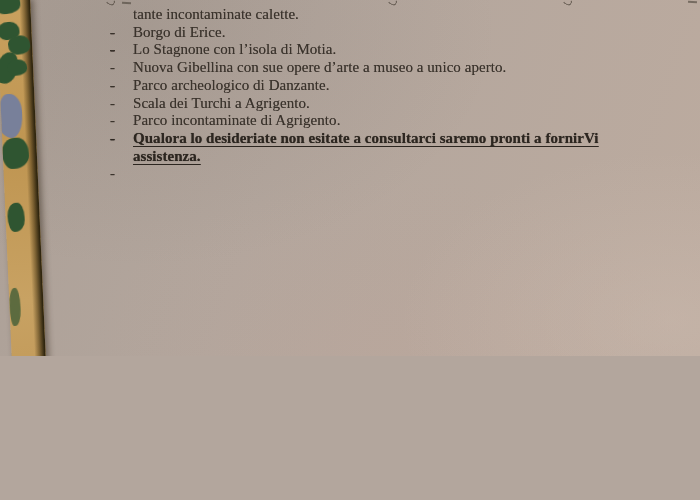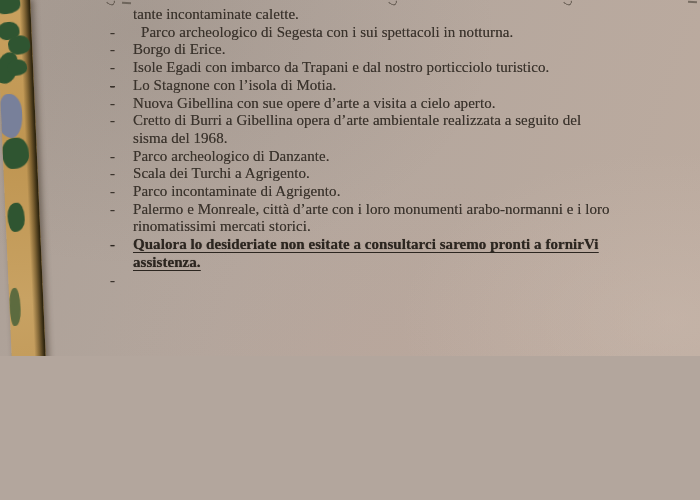--- a/index.html
+++ b/index.html
@@ -53,31 +53,29 @@
     <span class="frag" style="left:388px;top:-2px;"></span>
     <span class="frag" style="left:563px;top:-2px;"></span>
     <span class="frag tick" style="left:688px;top:1px;"></span>
   </div>
 
   <div class="doc">
     <div class="cont-line">tante incontaminate calette.</div>
     <div id="bullet-list">
   <div class="item lead-space">
     <span class="dash">-</span>
-    <span class="item-text">Parco archeologico di Segesta con i sui spettacoli in notturna.</span>
   </div>
 
   <div class="item">
     <span class="dash">-</span>
     <span class="item-text">Borgo di Erice.</span>
   </div>
 
   <div class="item">
     <span class="dash">-</span>
-    <span class="item-text">Isole Egadi con imbarco da Trapani e dal nostro porticciolo turistico.</span>
   </div>
 
   <div class="item">
     <span class="dash">-</span>
   </div>
 
   <div class="item">
     <span class="dash">-</span>
   </div>
 
@@ -85,46 +83,44 @@
     <span class="dash">-</span>
   </div>
 
   <div class="item">
     <span class="dash">-</span>
     <span class="item-text">Lo Stagnone con l’isola di Motia.</span>
   </div>
 
   <div class="item">
     <span class="dash">-</span>
-    <span class="item-text">Nuova Gibellina con sue opere d’arte a visita a cielo aperto.</span>
+    <span class="item-text">Nuova Gibellina con sue opere d’arte a museo a unico aperto.</span>
   </div>
 
   <div class="item">
     <span class="dash">-</span>
-    <span class="item-text">Cretto di Burri a Gibellina opera d’arte ambientale realizzata a seguito del<br>sisma del 1968.</span>
   </div>
 
   <div class="item">
     <span class="dash">-</span>
     <span class="item-text">Parco archeologico di Danzante.</span>
   </div>
 
   <div class="item">
     <span class="dash">-</span>
     <span class="item-text">Scala dei Turchi a Agrigento.</span>
   </div>
 
   <div class="item">
     <span class="dash">-</span>
     <span class="item-text">Parco incontaminate di Agrigento.</span>
   </div>
 
   <div class="item">
     <span class="dash">-</span>
-    <span class="item-text">Palermo e Monreale, città d’arte con i loro monumenti arabo-normanni e i loro<br>rinomatissimi mercati storici.</span>
   </div>
 
   <div class="item bold underline">
     <span class="dash">-</span>
     <span class="item-text">Qualora lo desideriate non esitate a consultarci saremo pronti a fornirVi<br>assistenza.</span>
   </div>
 
   <div class="item">
     <span class="dash">-</span>
   </div>

